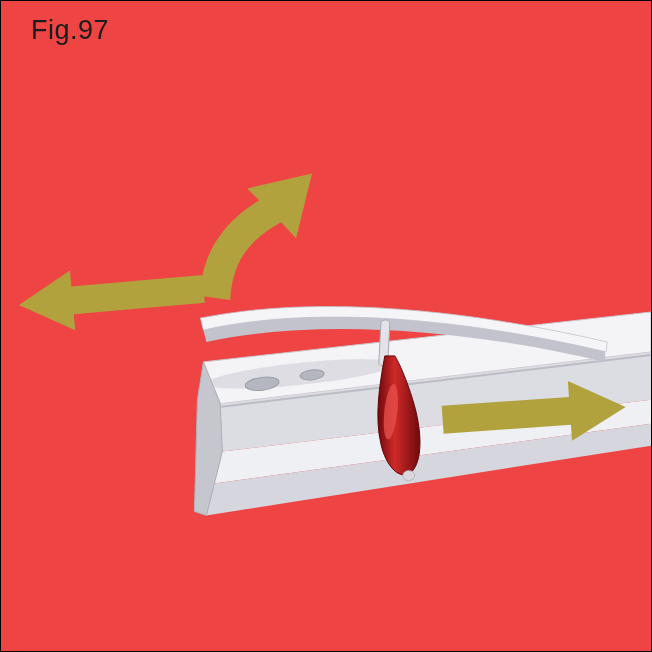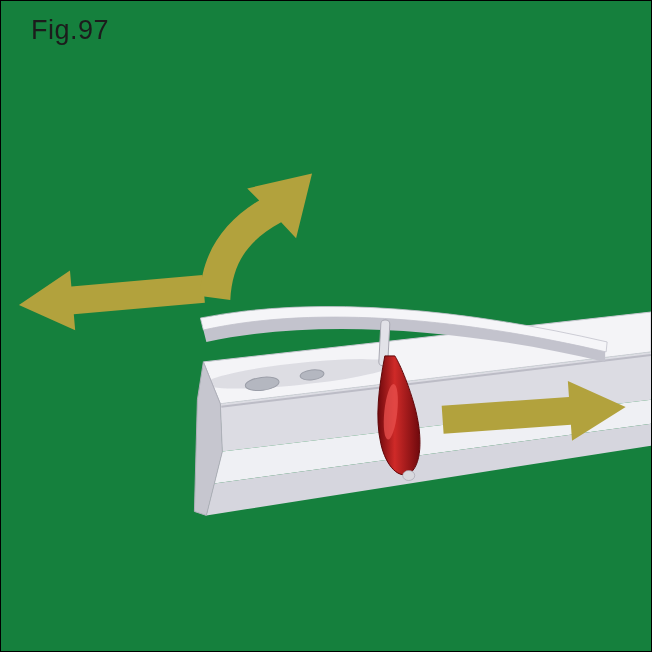--- a/index.html
+++ b/index.html
@@ -1,21 +1,21 @@
 <!DOCTYPE html>
 <html><head>
 <meta charset="utf-8">
 <style>
   html,body{margin:0;padding:0;background:#ffffff;}
   body{font-family:"Liberation Sans",sans-serif;}
   .page{
     position:relative;
     width:650px;height:650px;
     border:1px solid #000;
-    background:#15803d;
+    background:#ef4444;
     overflow:hidden;
   }
   .fig-label{
     position:absolute;
     top:14px;left:30px;
     font-size:27px;
     font-weight:400;
     letter-spacing:0.5px;
     color:#1c1c1c;
     z-index:2;

